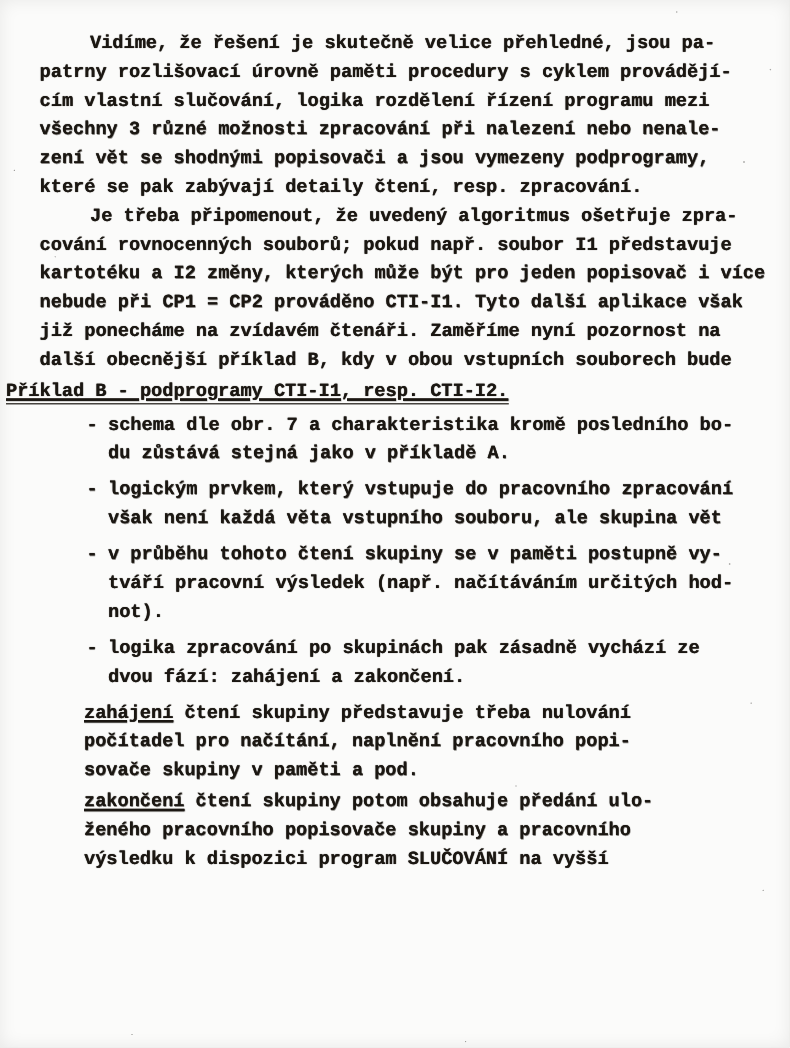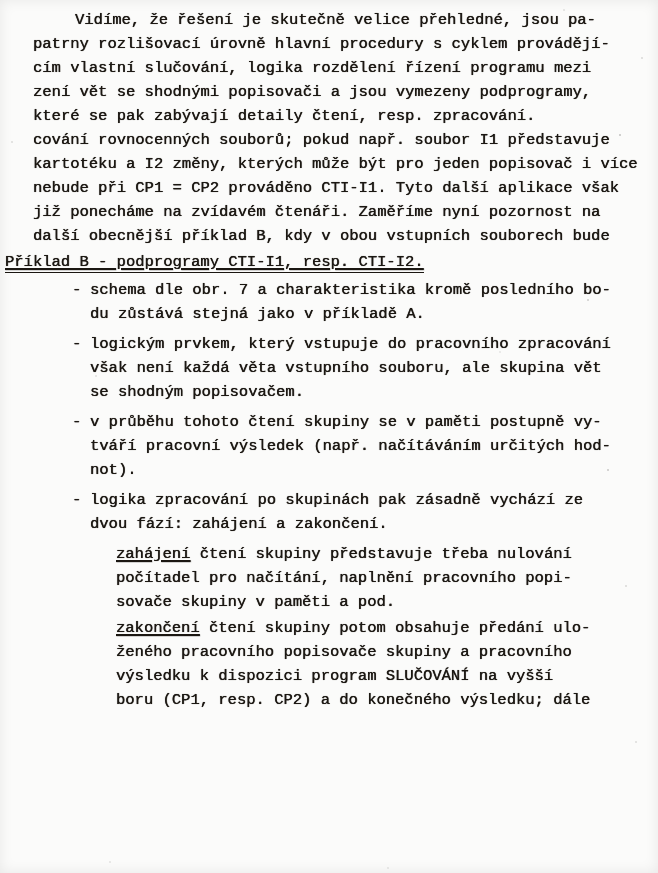--- a/index.html
+++ b/index.html
@@ -29,65 +29,67 @@
       radial-gradient(circle 1.3px at 96px 376px,  rgba(20,18,14,.4),  transparent 70%),
       radial-gradient(circle 1.2px at 46px 214px,  rgba(20,18,14,.4),  transparent 70%),
       radial-gradient(circle 1.5px at 588px 300px, rgba(20,18,14,.45), transparent 70%),
       radial-gradient(circle 1.3px at 636px 742px, rgba(20,18,14,.45), transparent 70%),
       radial-gradient(circle 1.2px at 110px 862px, rgba(20,18,14,.5),  transparent 70%),
       radial-gradient(circle 1.2px at 388px 868px, rgba(20,18,14,.45), transparent 70%),
       radial-gradient(circle 1.4px at 626px 586px, rgba(20,18,14,.4),  transparent 70%);
     box-shadow:inset 0 0 14px rgba(0,0,0,.08);
     color:var(--ink);
     font-size:15.5px;
-    font-weight:400;
+    font-weight:700;
     line-height:24px;
     text-shadow:0 0 .7px rgba(27,23,18,.95), .4px .4px 0 rgba(27,23,18,.45);
-    padding-top:8px;
+    padding-top:24px;
     box-sizing:border-box;
   }
   .para{margin-left:33px;margin-right:20px;}
   .para .first{text-indent:42px;}
   .line{white-space:nowrap;}
   .heading{margin:2px 16px 4px 5px;}
   .heading .u2{
     text-decoration:underline;
     text-decoration-thickness:1.5px;
     text-underline-offset:2px;
     border-bottom:1.5px solid currentColor;
     padding-bottom:1px;
   }
   .bullets{margin-top:4px;}
   .bullet{
     display:flex;
     margin-left:72px;
     margin-bottom:6px;
   }
   .bullet .marker{width:18px;flex:0 0 18px;}
-  .def-block{margin-left:116px;margin-top:2px;}
+  .def-block{margin-left:70px;margin-top:2px;}
   .term{
     text-decoration:underline;
     text-decoration-thickness:1.5px;
     text-underline-offset:2px;
   }
 </style>
 </head>
 <body>
 
 <div class="page">
 
   <div class="para">
     <div class="line first">Vidíme, že řešení je skutečně velice přehledné, jsou pa-</div>
-    <div class="line">patrny rozlišovací úrovně hlavní procedury s cyklem provádějí-</div>
+    <div class="line">patrny rozlišovací úrovně paměti procedury s cyklem provádějí-</div>
     <div class="line">cím vlastní slučování, logika rozdělení řízení programu mezi</div>
+    <div class="line">všechny 3 různé možnosti zpracování při nalezení nebo nenale-</div>
     <div class="line">zení vět se shodnými popisovači a jsou vymezeny podprogramy,</div>
     <div class="line">které se pak zabývají detaily čtení, resp. zpracování.</div>
   </div>
 
   <div class="para">
+    <div class="line first">Je třeba připomenout, že uvedený algoritmus ošetřuje zpra-</div>
     <div class="line">cování rovnocenných souborů; pokud např. soubor I1 představuje</div>
     <div class="line">kartotéku a I2 změny, kterých může být pro jeden popisovač i více</div>
     <div class="line">nebude při CP1 = CP2 prováděno CTI-I1. Tyto další aplikace však</div>
     <div class="line">již ponecháme na zvídavém čtenáři. Zaměříme nyní pozornost na</div>
     <div class="line">další obecnější příklad B, kdy v obou vstupních souborech bude</div>
   </div>
 
   <div class="heading">
     <span class="u2">Příklad B - podprogramy CTI-I1, resp. CTI-I2.</span>
   </div>
@@ -100,21 +102,20 @@
         <div class="line">schema dle obr. 7 a charakteristika kromě posledního bo-</div>
         <div class="line">du zůstává stejná jako v příkladě A.</div>
       </div>
     </div>
 
     <div class="bullet">
       <span class="marker">-</span>
       <div class="bullet-body">
         <div class="line">logickým prvkem, který vstupuje do pracovního zpracování</div>
         <div class="line">však není každá věta vstupního souboru, ale skupina vět</div>
-        <div class="line">se shodným popisovačem.</div>
       </div>
     </div>
 
     <div class="bullet">
       <span class="marker">-</span>
       <div class="bullet-body">
         <div class="line">v průběhu tohoto čtení skupiny se v paměti postupně vy-</div>
         <div class="line">tváří pracovní výsledek (např. načítáváním určitých hod-</div>
         <div class="line">not).</div>
       </div>
@@ -133,16 +134,15 @@
   <div class="def-block">
     <div class="line"><span class="term">zahájení</span><span> čtení skupiny představuje třeba nulování</span></div>
     <div class="line">počítadel pro načítání, naplnění pracovního popi-</div>
     <div class="line">sovače skupiny v paměti a pod.</div>
   </div>
 
   <div class="def-block">
     <div class="line"><span class="term">zakončení</span><span> čtení skupiny potom obsahuje předání ulo-</span></div>
     <div class="line">ženého pracovního popisovače skupiny a pracovního</div>
     <div class="line">výsledku k dispozici program SLUČOVÁNÍ na vyšší</div>
-    <div class="line">boru (CP1, resp. CP2) a do konečného výsledku; dále</div>
   </div>
 
 </div>
 
 </body></html>

